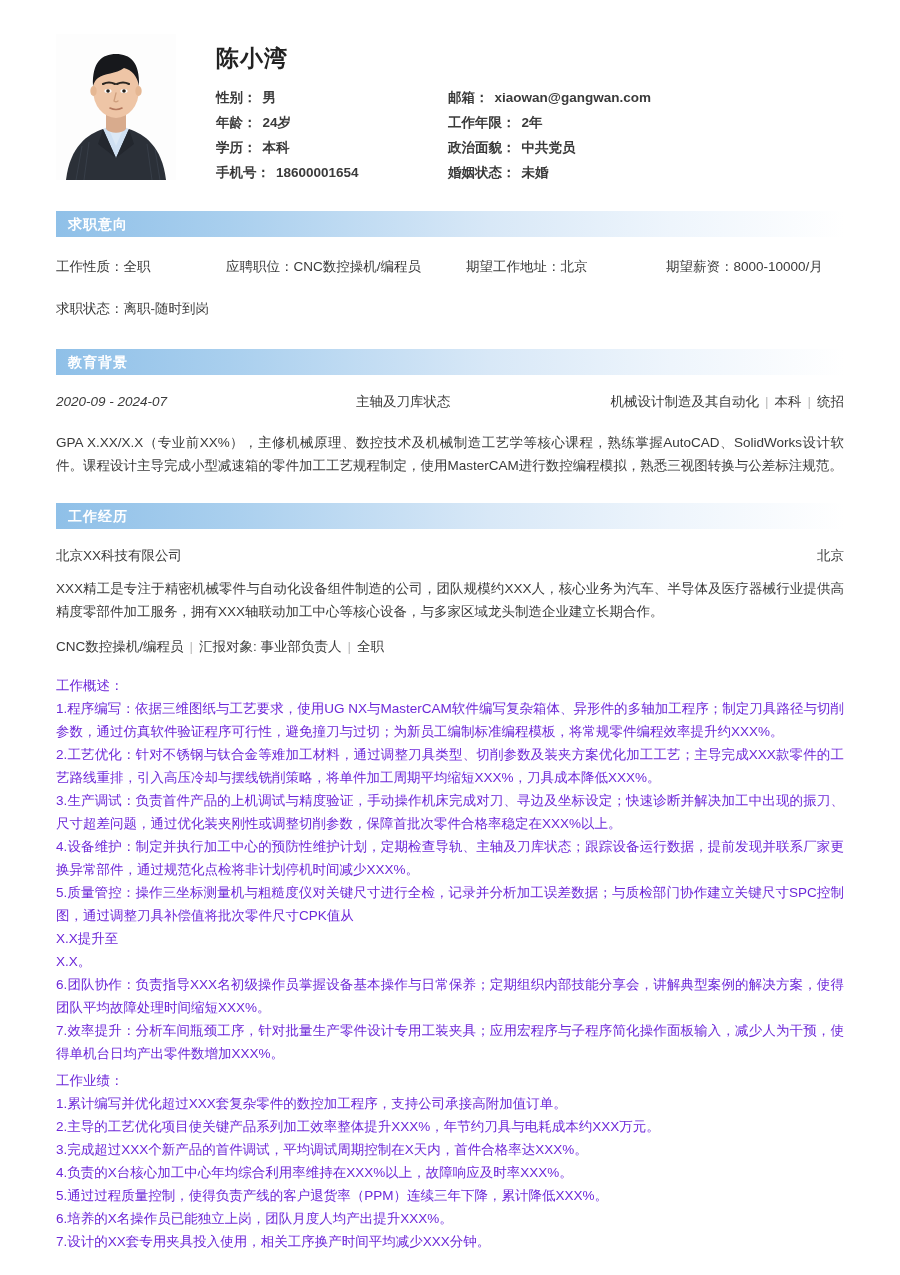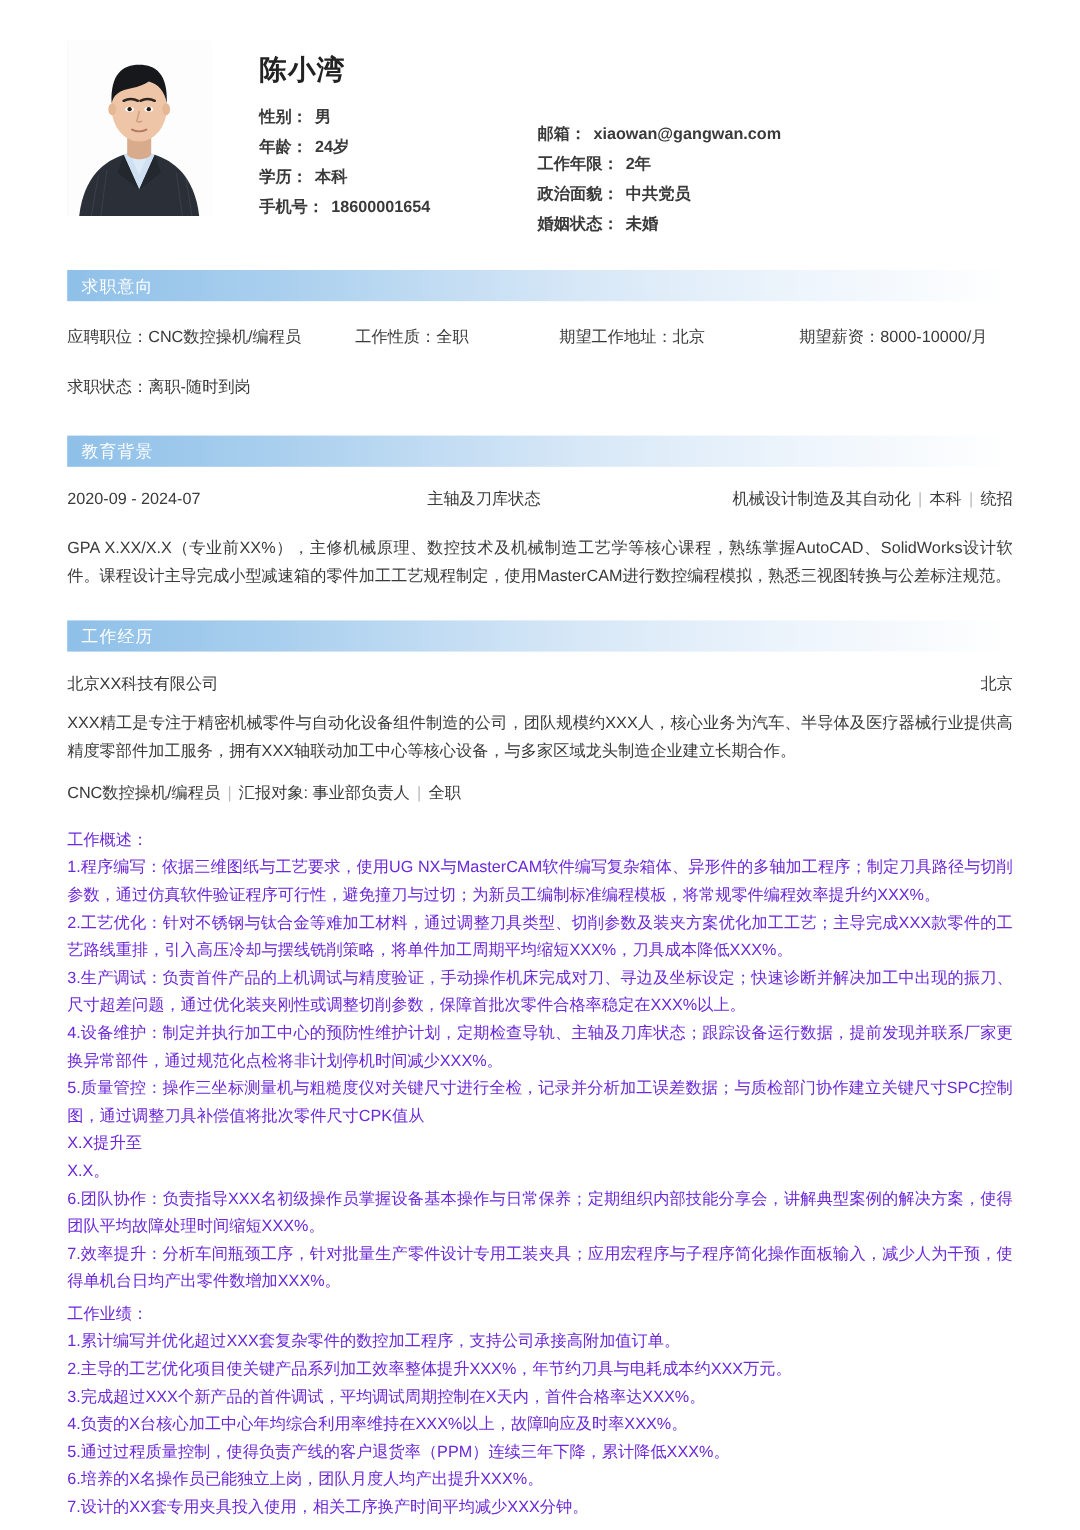--- a/index.html
+++ b/index.html
@@ -52,21 +52,21 @@
     color: #222222;
     letter-spacing: 1px;
     margin: 0 0 14px 0;
     line-height: 1.1;
   }
   .info-grid {
     display: flex;
     font-weight: bold;
   }
   .info-col { flex: 0 0 232px; }
-  .info-col.right { flex: 1 1 auto; margin-top: 14px; }
+  .info-col.right { flex: 1 1 auto; }
   .info-row {
     font-size: 13.5px;
     color: #3a3a3a;
     line-height: 25px;
     white-space: nowrap;
   }
   .info-label { color: #3a3a3a; }
   .info-value { color: #3a3a3a; margin-left: 6px; }
 
   
@@ -74,21 +74,21 @@
   .sec-bar {
     height: 26px;
     margin-top: 26px;
     background: linear-gradient(to right, #8fc0e8 0%, #a9cfee 22%, #d8e8f7 55%, #eef5fc 78%, #ffffff 100%);
     display: flex;
     align-items: center;
   }
   .sec-bar-title {
     color: #ffffff;
     font-size: 14px;
-    font-weight: normal;
+    font-weight: bold;
     letter-spacing: 1px;
     padding-left: 12px;
     line-height: 1;
   }
 
   .sec-body { padding-top: 16px; }
 
   
   .intent-row {
     display: flex;
@@ -105,21 +105,21 @@
   .intent-row2 { margin-top: 14px; }
 
   
   .entry-head {
     display: flex;
     align-items: flex-start;
     font-size: 13.5px;
     color: #3a3a3a;
     line-height: 22px;
   }
-  .eh-date { flex: 0 0 300px; }
+  .eh-date { flex: 0 0 300px; font-style: italic; }
   .eh-org  { flex: 0 0 240px; text-align: left; }
   .eh-meta { flex: 1 1 auto; text-align: right; }
   .sep { color: #b9b9b9; padding: 0 6px; }
 
   .para {
     font-size: 13.5px;
     color: #3a3a3a;
     line-height: 23px;
     margin: 0;
     text-align: justify;
@@ -229,25 +229,25 @@
       </div>
     </div>
   </div>
 
   <div class="section">
     <div class="sec-bar">
       <span class="sec-bar-title">求职意向</span>
     </div>
     <div class="sec-body">
       <div class="intent-row">
+        <div class="intent-item w1">
+          <span>工作性质：</span><span>全职</span>
+        </div>
         <div class="intent-item w2">
           <span>应聘职位：</span><span>CNC数控操机/编程员</span>
-        </div>
-        <div class="intent-item w1">
-          <span>工作性质：</span><span>全职</span>
         </div>
         <div class="intent-item w3">
           <span>期望工作地址：</span><span>北京</span>
         </div>
         <div class="intent-item w4">
           <span>期望薪资：</span><span>8000-10000/月</span>
         </div>
       </div>
       <div class="intent-row intent-row2">
         <div class="intent-item w1">

